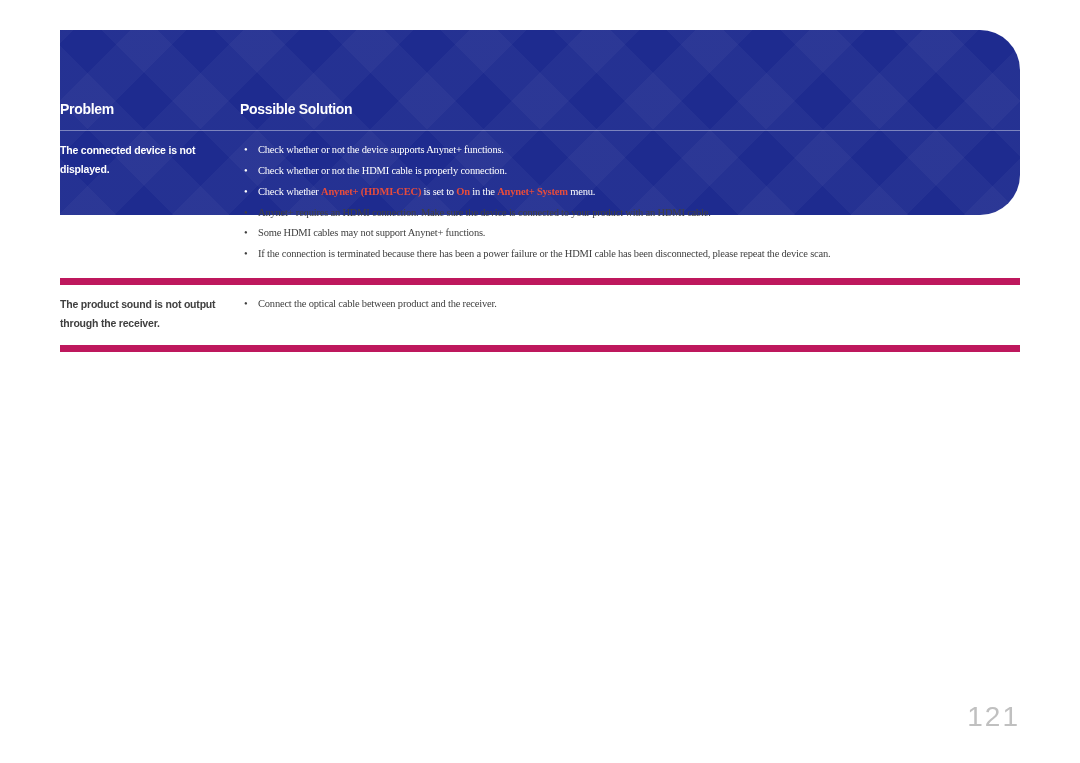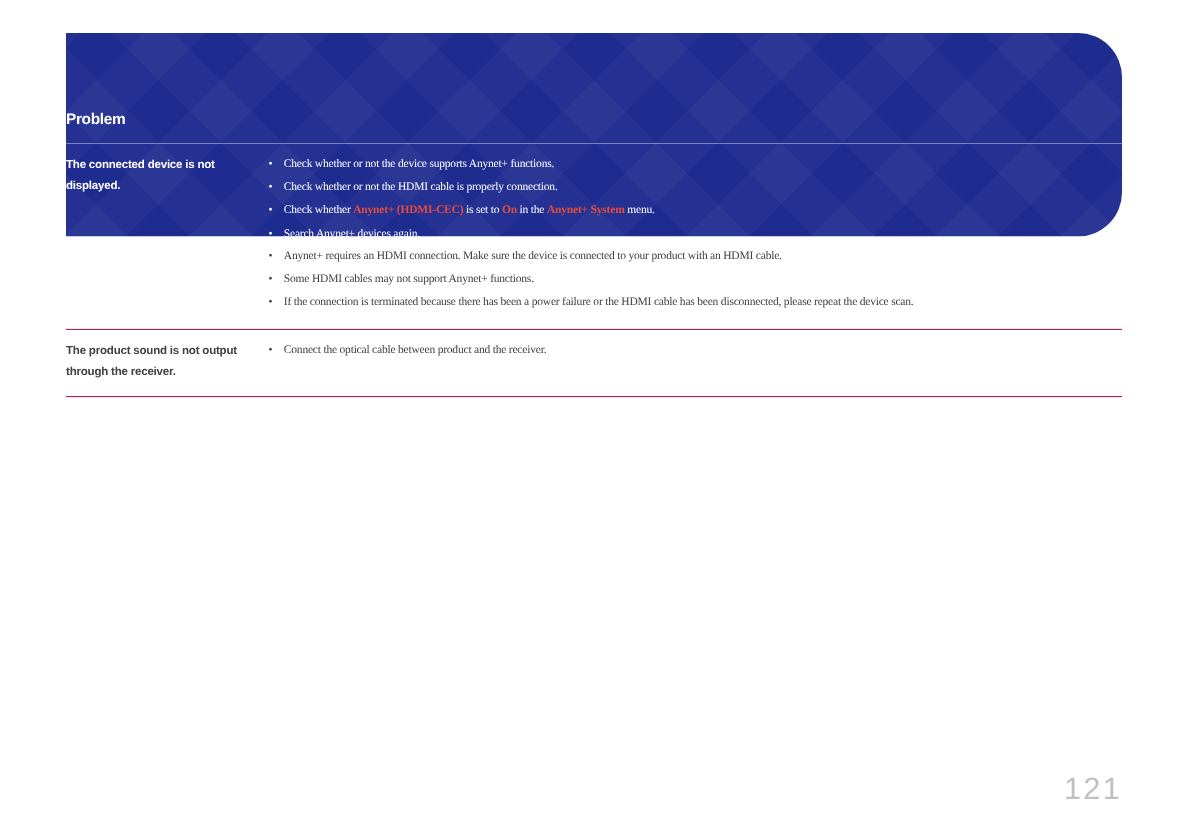--- a/index.html
+++ b/index.html
@@ -58,21 +58,21 @@
     }
     .header-text {
       font-size: 14px;
       font-weight: 700;
       color: #ffffff;
       letter-spacing: -0.3px;
     }
     .row {
       display: flex;
       padding: 10px 0 12px 0;
-      border-bottom: 1px solid #be185d;
+      border-bottom: 7px solid #be185d;
       justify-content: space-between;
     }
     .problem-text {
       font-size: 10.5px;
       font-weight: 700;
       color: #404040;
       line-height: 1.8;
       letter-spacing: -0.2px;
     }
     .problem-text.on-dark {
@@ -125,32 +125,34 @@
 <div class="page-container">
   <div class="header-bg"></div>
 
   <div class="content">
     <div class="table">
 
       <div class="table-header">
         <div class="col-problem">
           <span class="header-text">Problem</span>
         </div>
+        <div class="col-solution">
+          <span class="header-text">Possible Solution</span>
+        </div>
       </div>
 
       <div class="row">
         <div class="col-problem">
           <div class="problem-text on-dark">The connected device is not displayed.</div>
         </div>
         <div class="col-solution">
           <ul class="solution-list">
               <li class="on-dark"><span>Check whether or not the device supports Anynet+ functions.</span></li>
               <li class="on-dark"><span>Check whether or not the HDMI cable is properly connection.</span></li>
               <li class="on-dark"><span>Check whether </span><span class="highlight-red">Anynet+ (HDMI-CEC)</span><span> is set to </span><span class="highlight-red">On</span><span> in the </span><span class="highlight-red">Anynet+ System</span><span> menu.</span></li>
-              <li class="on-dark"><span>Search Anynet+ devices again.</span></li>
               <li><span>Anynet+ requires an HDMI connection. Make sure the device is connected to your product with an HDMI cable.</span></li>
               <li><span>Some HDMI cables may not support Anynet+ functions.</span></li>
               <li><span>If the connection is terminated because there has been a power failure or the HDMI cable has been disconnected, please repeat the device scan.</span></li>
             </ul>
         </div>
       </div>
 
       <div class="row">
         <div class="col-problem">
           <div class="problem-text">The product sound is not output through the receiver.</div>

